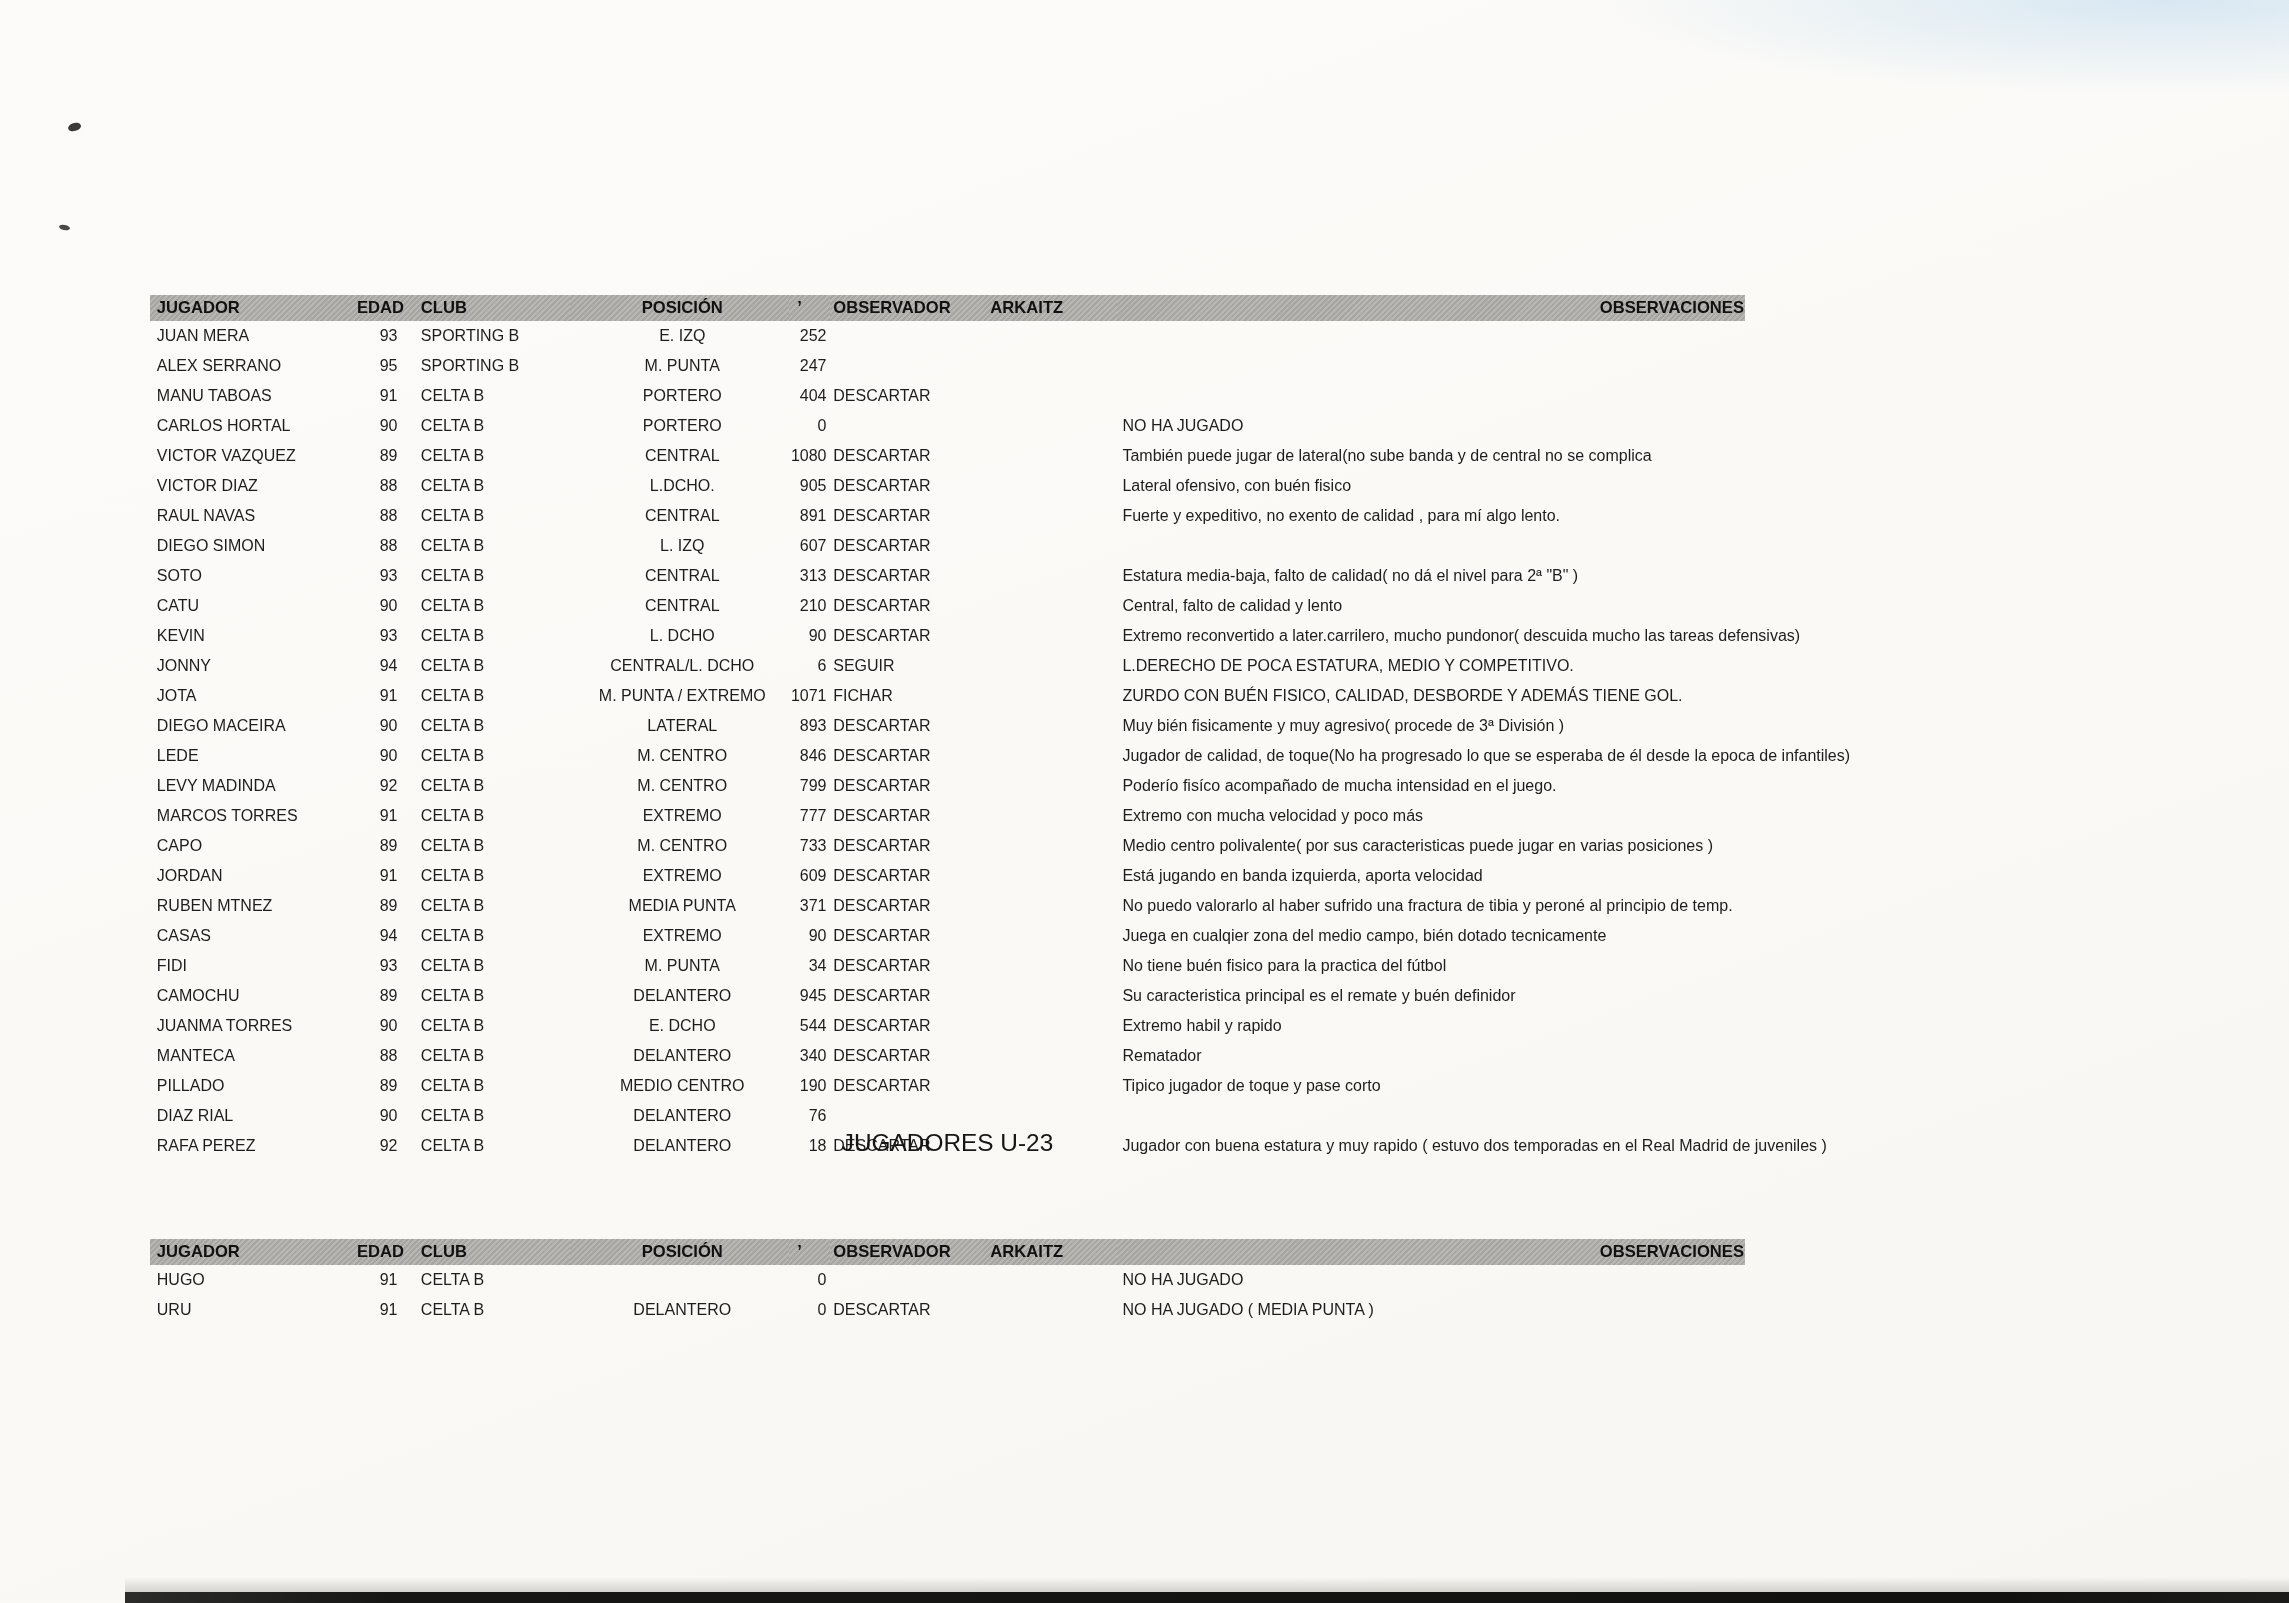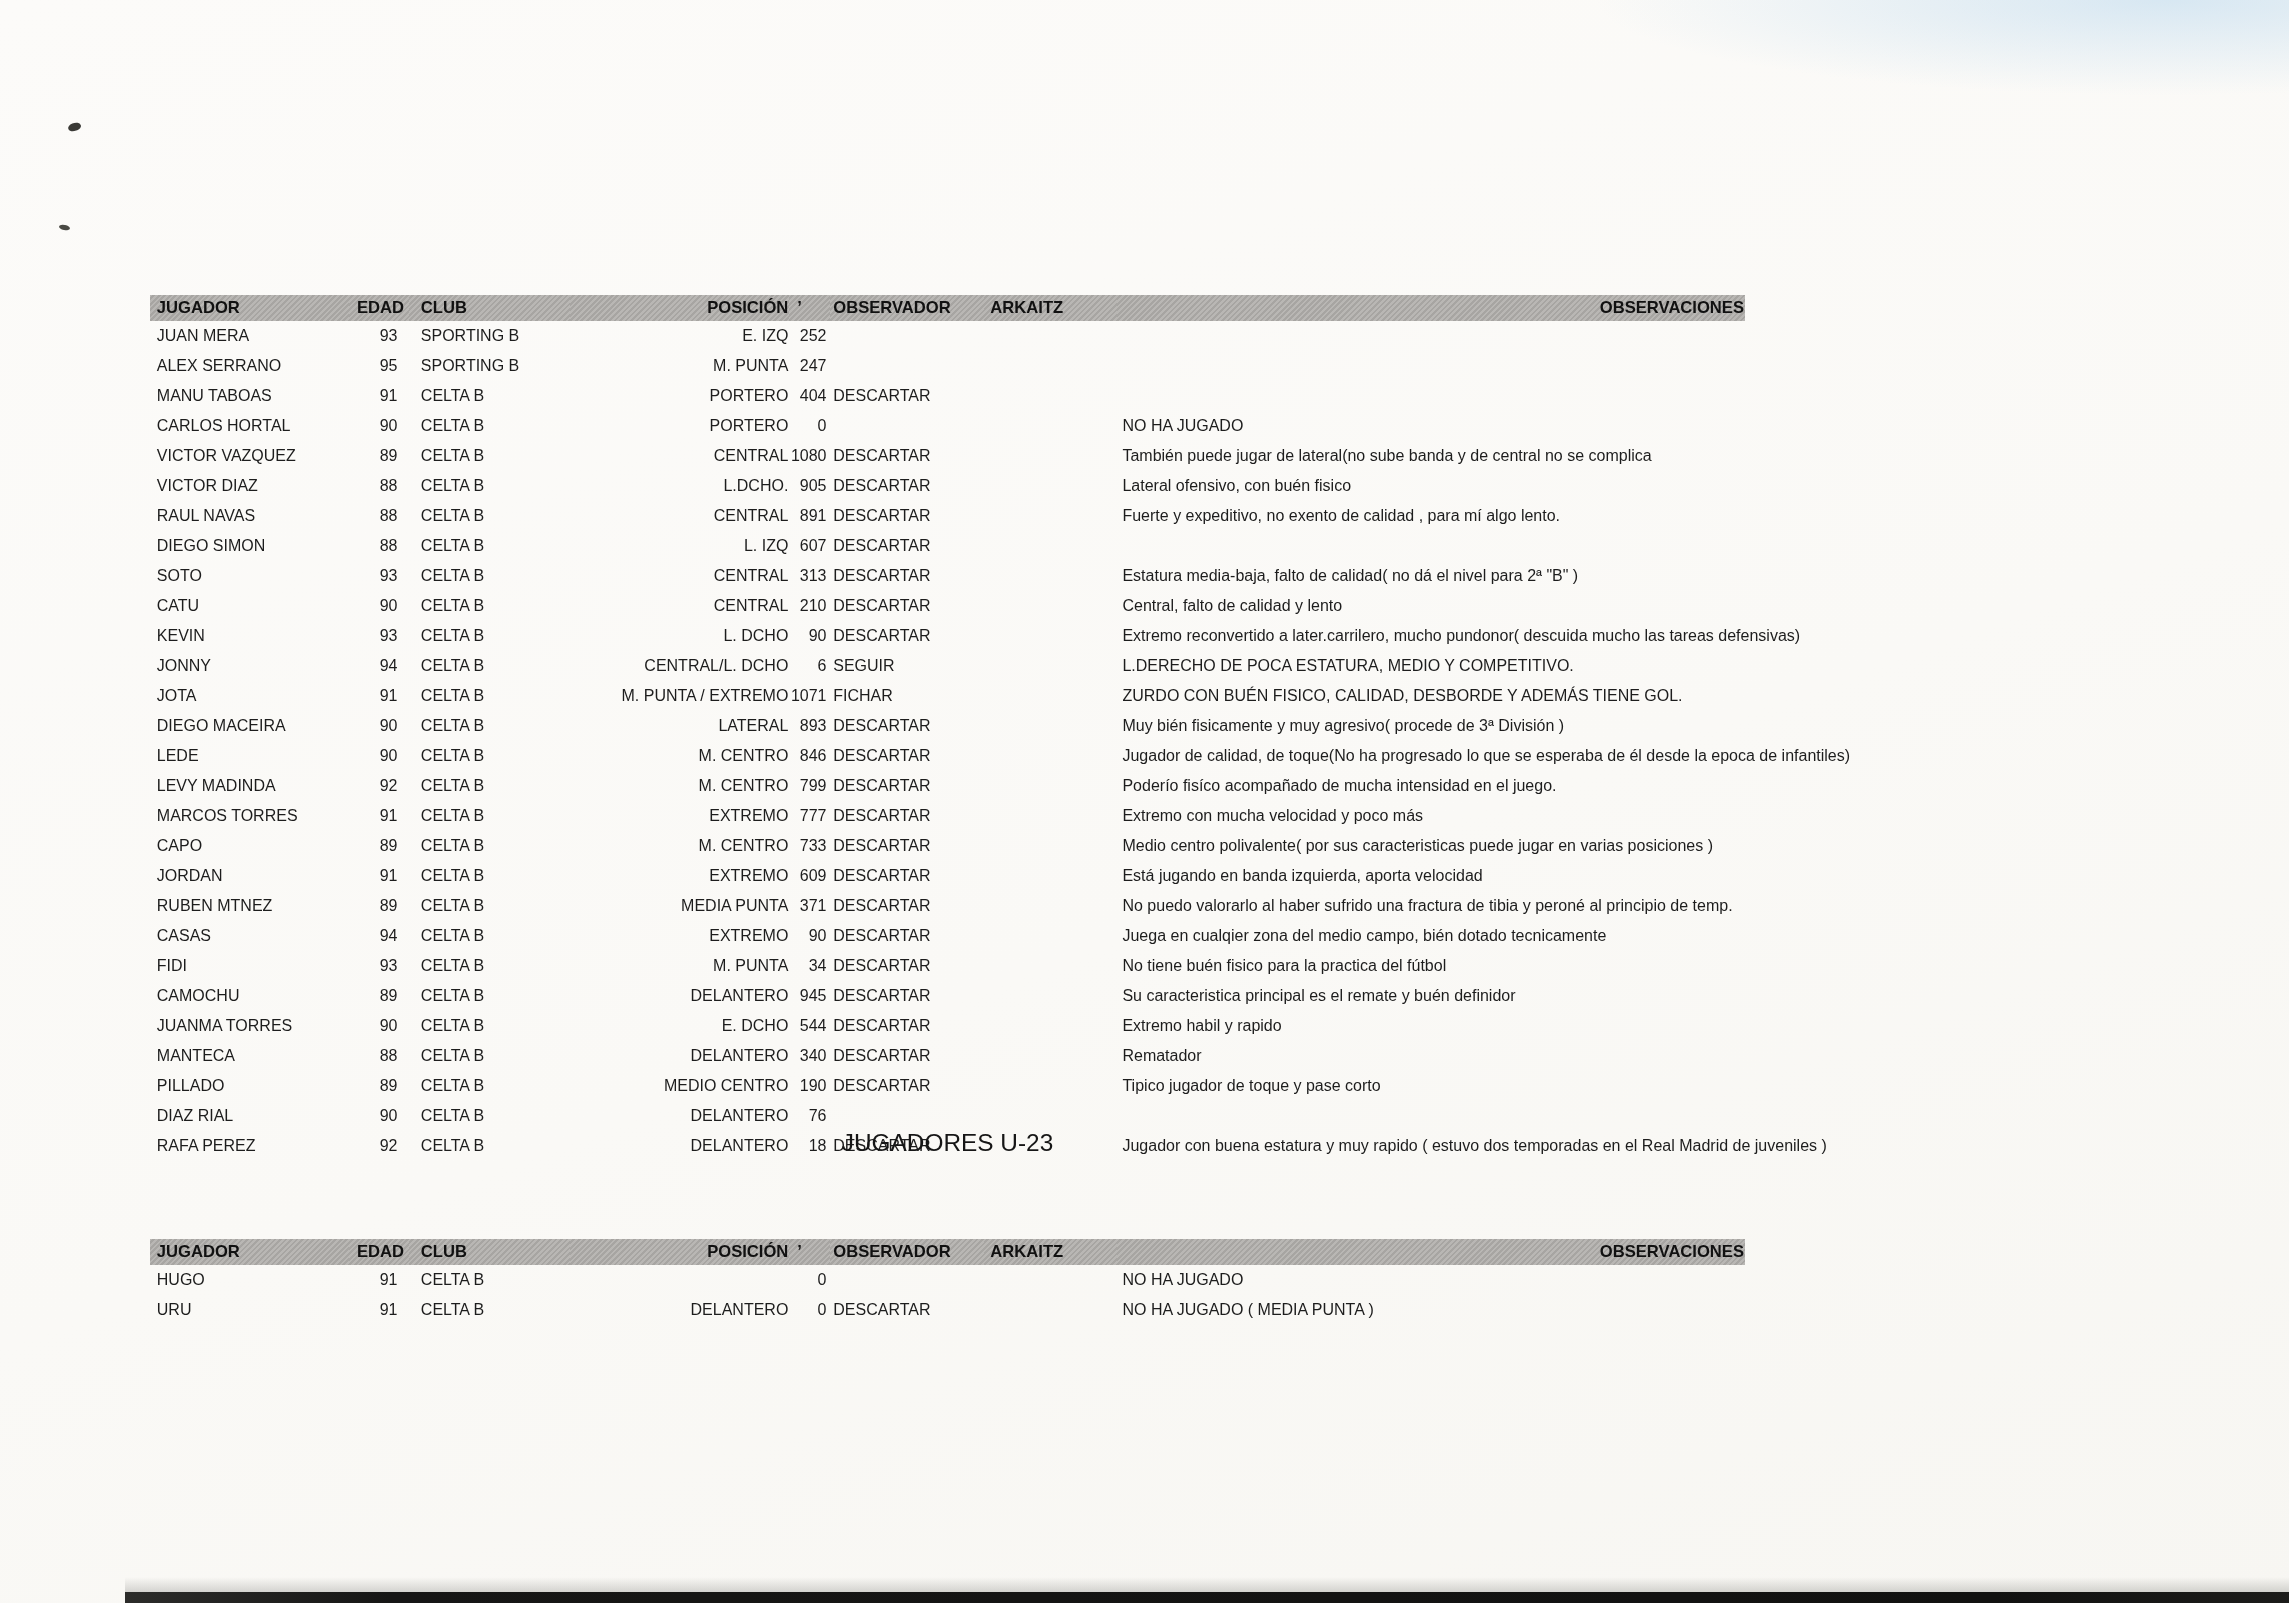--- a/index.html
+++ b/index.html
@@ -79,21 +79,21 @@
     height: 28px;
     white-space: nowrap;
     overflow: visible;
     vertical-align: middle;
     color: #1d1d1d;
   }
   .col-jugador       { text-align: left;  padding-left: 6.8px;  }
   .col-edad          { text-align: right; padding-right: 11.7px;}
   th.col-edad        { text-align: left;  padding-left: 7.8px;  }
   .col-club          { text-align: left;  padding-left: 11.7px; }
-  .col-posicion      { text-align: right;  padding-left: 5.9px; margin-top: 8px;  }
+  .col-posicion      { text-align: center;  padding-left: 5.9px; margin-top: 8px;  }
   .col-minutos       { text-align: right; padding-right: 3.9px; }
   th.col-minutos     { text-align: left;  padding-left: 7.8px;  font-weight: bold; }
   .col-observador    { text-align: left;  padding-left: 2.9px;  }
   .col-arkaitz       { text-align: left;  padding-left: 5.9px;  }
   td.col-observaciones { text-align: left; padding-left: 5.9px; }
   th.col-observaciones { text-align: right; }
   
   .section-title {
     position: absolute;
     left: 150px;

